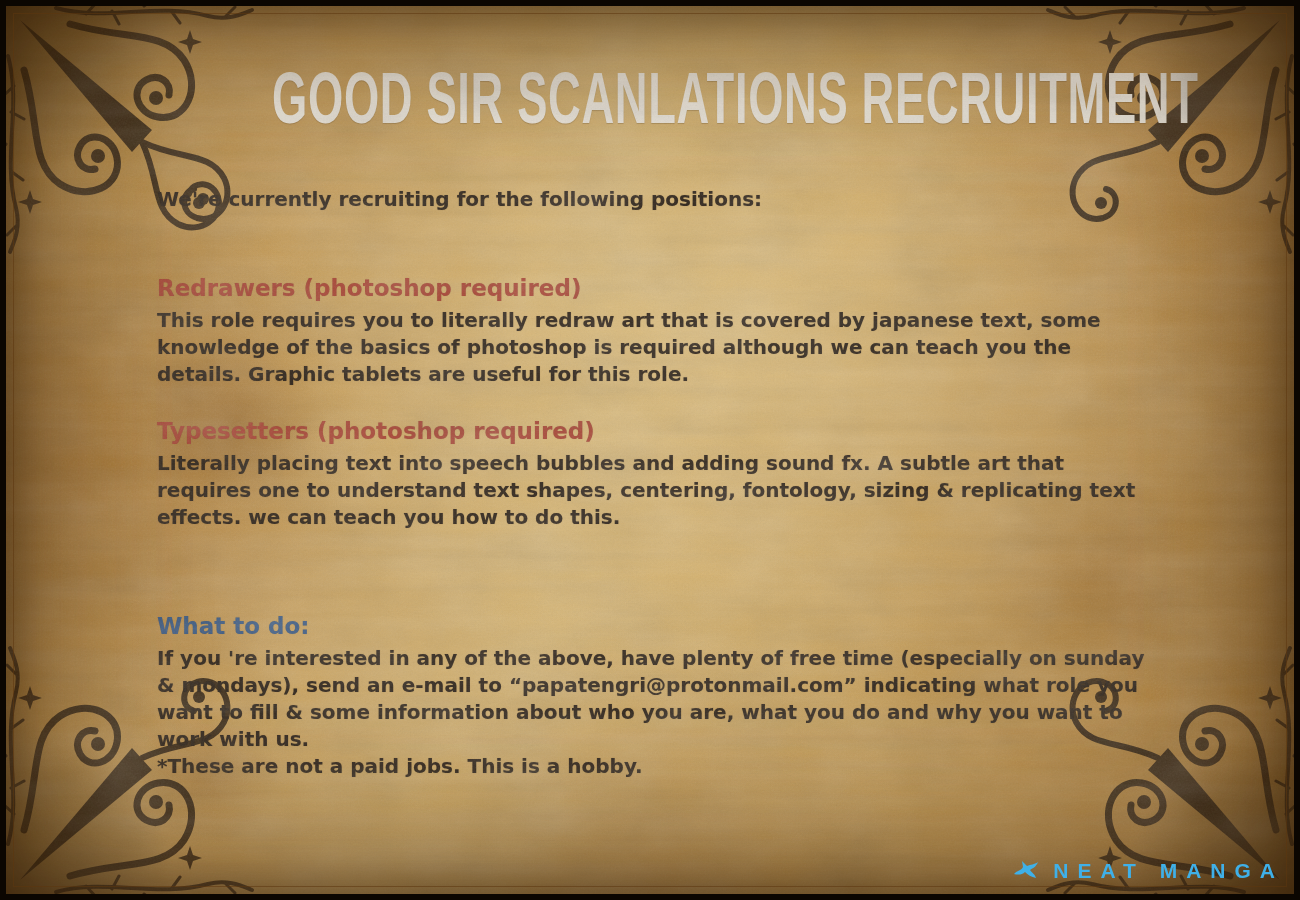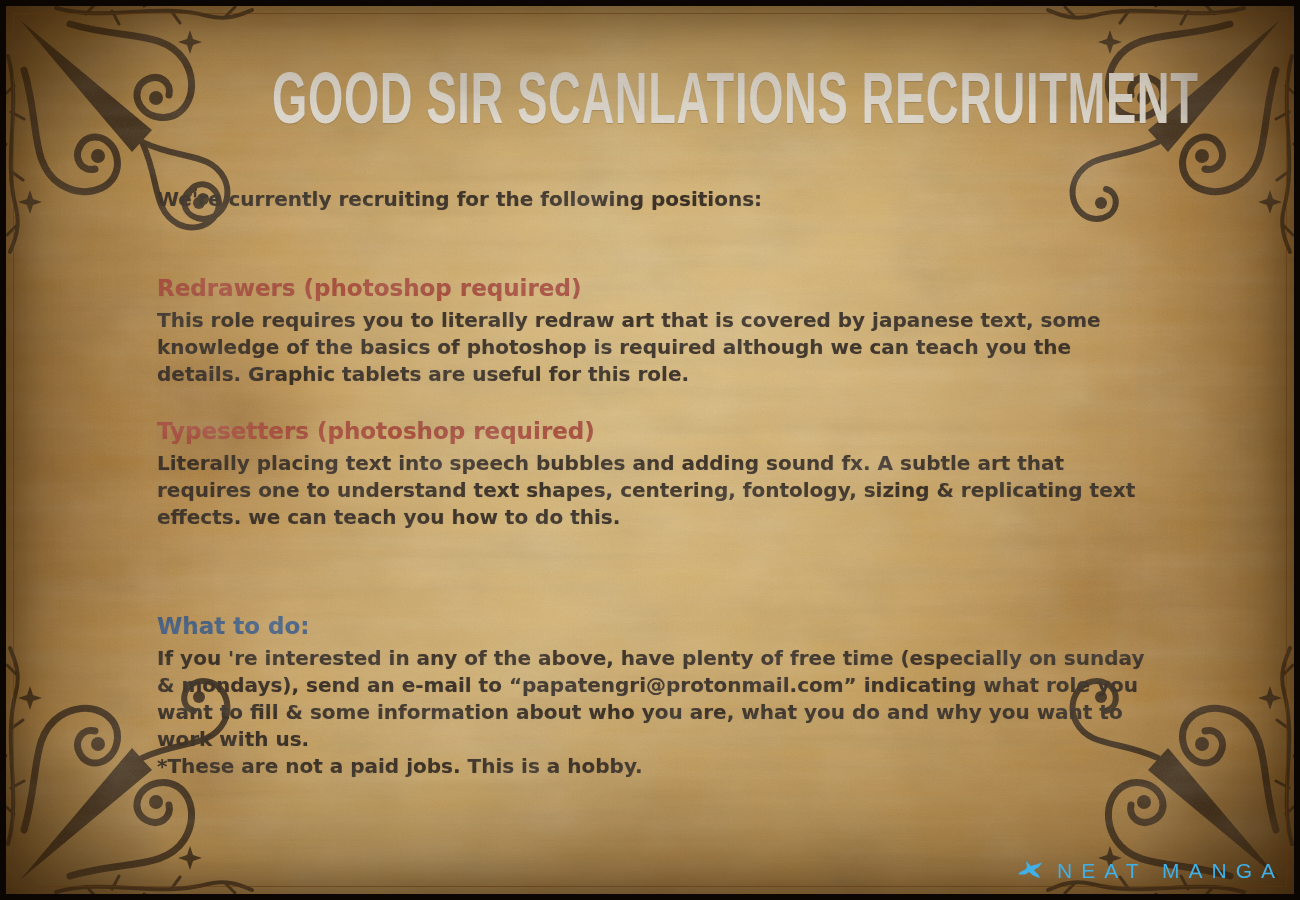--- a/index.html
+++ b/index.html
@@ -46,21 +46,21 @@
   .heading-blue{color:var(--c-heading-blue,#31517b);}
   .section .body{font-size:20px;line-height:27px;font-weight:700;margin:0;
                  text-shadow:0 0 1px rgba(38,26,14,0.3);}
   .sec-redrawers{top:274px;}
   .sec-typesetters{top:417px;}
   .sec-whattodo{top:612px;}
   
   .watermark{position:absolute;right:16px;bottom:16px;z-index:8;
              display:flex;align-items:center;gap:12px;}
   .watermark .wm-label{font-family:"Liberation Sans",sans-serif;
-             font-size:21px;letter-spacing:9px;font-weight:400;
+             font-size:21px;letter-spacing:9px;font-weight:700;
              color:var(--c-watermark-blue,#3fb0e8);}
   
   .texture{position:absolute;inset:0;z-index:5;pointer-events:none;}
   .frame{position:absolute;inset:0;z-index:6;pointer-events:none;
     border:6px solid #0b0601;box-sizing:border-box;
     box-shadow:
       inset 0 0 150px 30px rgba(66,38,8,0.55),
       inset 0 0 45px 8px rgba(43,24,3,0.50);
     background:
       radial-gradient(circle 170px at 0% 0%, rgba(18,10,0,0.50), rgba(18,10,0,0) 100%),

